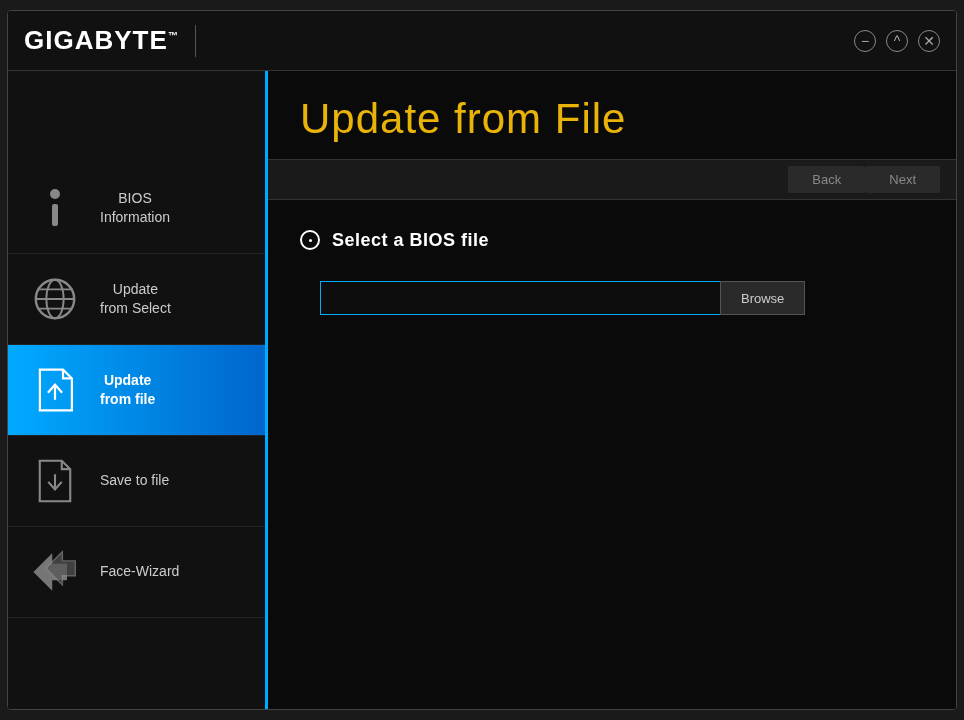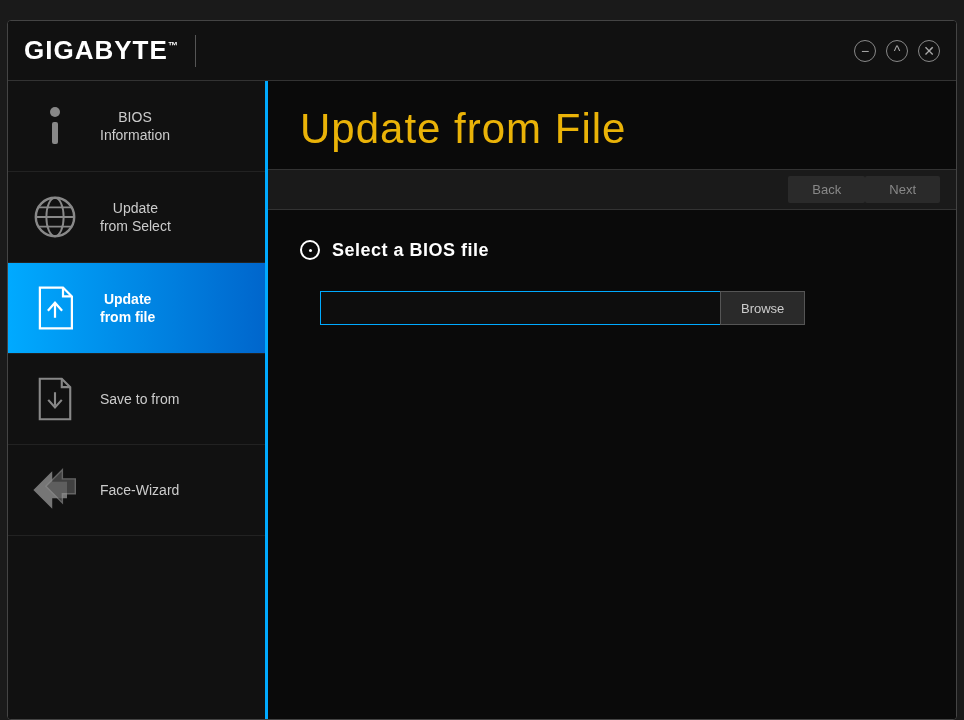--- a/index.html
+++ b/index.html
@@ -7,21 +7,21 @@
       width: 964px;
       height: 720px;
       background: #1a1a1a;
       font-family: Arial, sans-serif;
       overflow: hidden;
     }
 
     .app-window {
       width: 950px;
       height: 700px;
-      margin: 20px auto;
+      margin: 10px auto;
       border: 1px solid #444;
       border-radius: 4px;
       display: flex;
       flex-direction: column;
       overflow: hidden;
       background: #000;
     }
 
     
     .title-bar {
@@ -95,20 +95,21 @@
     }
 
     
     .sidebar {
       width: 260px;
       background: #111;
       flex-shrink: 0;
       display: flex;
       flex-direction: column;
       border-right: 3px solid #00aaff;
+      justify-content: center;
     }
 
     .sidebar-item {
       display: flex;
       align-items: center;
       padding: 18px 20px;
       cursor: pointer;
       border-bottom: 1px solid #222;
       min-height: 80px;
       gap: 18px;
@@ -342,21 +343,21 @@
           <svg width="48" height="52" viewBox="0 0 48 52" fill="none" xmlns="http://www.w3.org/2000/svg">
 
             <path d="M6 2 L32 2 L42 12 L42 50 L6 50 Z" stroke="#888" stroke-width="2.5" fill="none"></path>
             <path d="M32 2 L32 12 L42 12" stroke="#888" stroke-width="2.5" fill="none"></path>
 
             <line x1="24" y1="18" x2="24" y2="34" stroke="#888" stroke-width="2.5"></line>
             <polyline points="16,27 24,36 32,27" stroke="#888" stroke-width="2.5" fill="none"></polyline>
           </svg>
         </div>
         <div class="sidebar-label">
-          <span>Save to from</span>
+          <span>Save to file</span>
         </div>
       </div>
 
       <div class="sidebar-item">
         <div class="sidebar-icon icon-face-wizard">
           <svg width="52" height="52" viewBox="0 0 52 52" fill="none" xmlns="http://www.w3.org/2000/svg">
 
             <polygon points="22,8 4,26 22,44 22,34 38,34 38,18 22,18" stroke="#888" stroke-width="2" fill="#888" opacity="0.85"></polygon>
             <polygon points="34,4 16,22 34,40 34,30 48,30 48,14 34,14" stroke="#888" stroke-width="1.5" fill="#555" opacity="0.7"></polygon>
           </svg>

